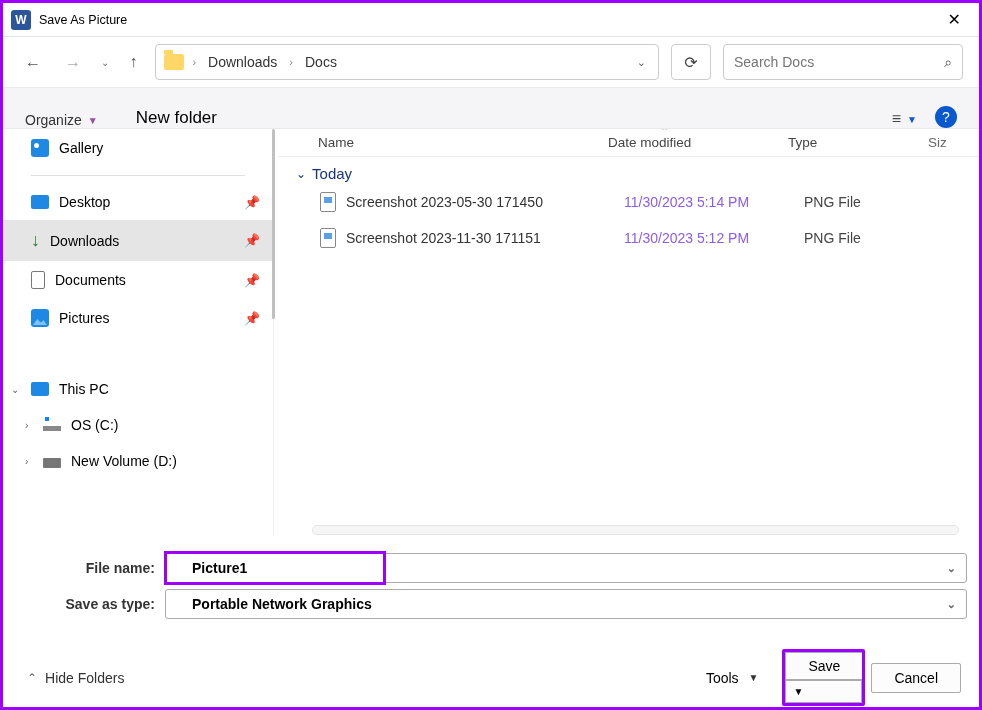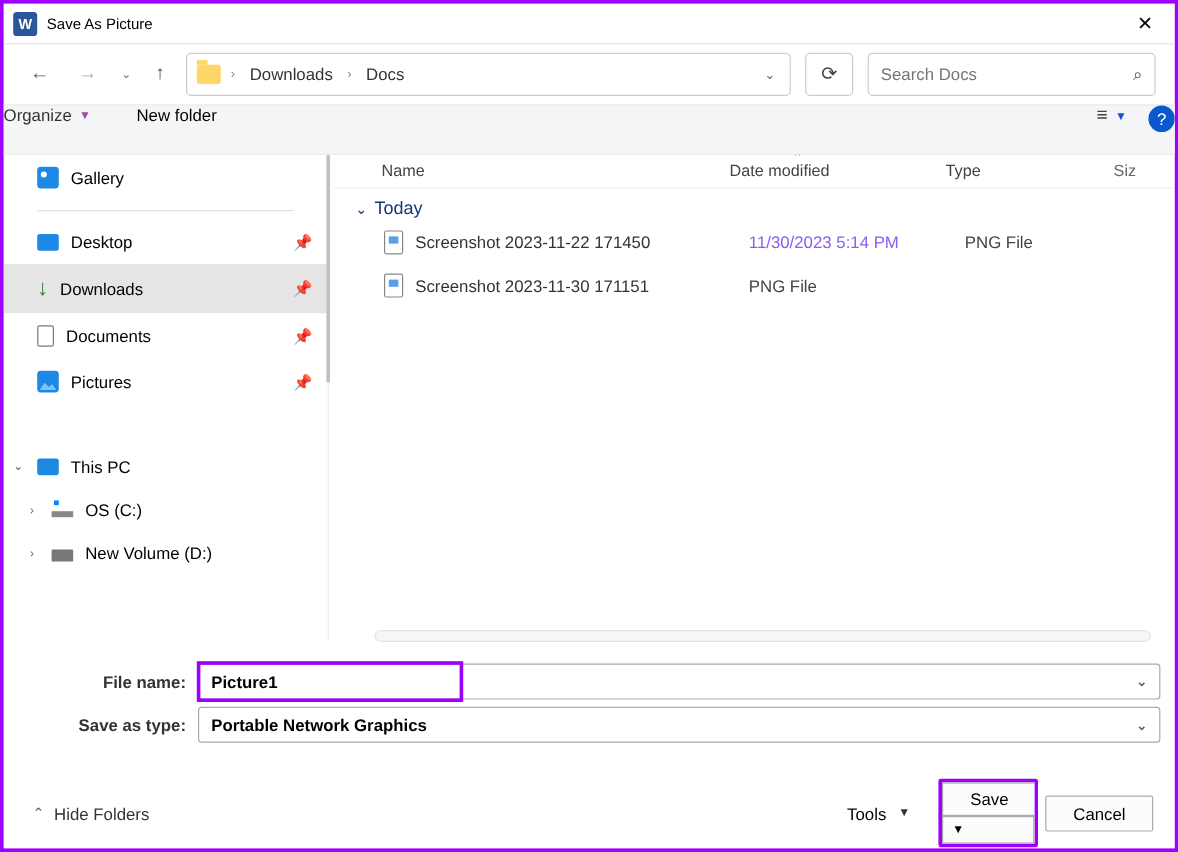--- a/index.html
+++ b/index.html
@@ -18,24 +18,24 @@
 .addressbar .folder { width:20px; height:16px; background:#ffd766; border-radius:2px; position:relative; }
 .addressbar .folder::before { content:""; position:absolute; top:-4px; left:0; width:9px; height:4px; background:#ffd766; border-radius:1px 1px 0 0; }
 .addressbar .crumb { font-size:14px; color:#333; padding:2px 4px; }
 .addressbar .sep { font-size:11px; color:#888; }
 .addressbar .history-chev { margin-left:auto; color:#666; font-size:11px; padding:4px; }
 .refresh { border:1px solid #ccc; border-radius:4px; width:40px; height:36px; display:flex; align-items:center; justify-content:center; font-size:16px; color:#444; }
 .searchbox { width:240px; border:1px solid #ccc; border-radius:4px; height:36px; display:flex; align-items:center; padding:0 10px; }
 .searchbox input { border:none; outline:none; flex:1; font-size:14px; color:#666; }
 .searchbox .sicon { font-size:14px; color:#555; }
 
-.toolbar { display:flex; align-items:flex-start; height:42px; padding:0 0; background:#f5f5f8; border-top:1px solid #eaeaea; border-bottom:1px solid #eaeaea; }
+.toolbar { display:flex; align-items:flex-end; height:42px; padding:0 22px; background:#f5f5f8; border-top:1px solid #eaeaea; border-bottom:1px solid #eaeaea; }
 .toolbar .org { color:#333; font-size:14px; display:flex; align-items:center; gap:6px; }
 .toolbar .org .drop { color:#9a4ea3; font-size:10px; }
-.toolbar .newf { margin-left:38px; font-size:14px; }
+.toolbar .newf { margin-left:38px; font-size:17px; }
 .toolbar .view { margin-left:auto; display:flex; align-items:center; gap:6px; font-size:16px; color:#444; }
 .toolbar .help { width:22px; height:22px; border-radius:50%; background:#0a58d0; color:#fff; font-size:14px; display:flex; align-items:center; justify-content:center; margin-left:18px; }
 
 .body { display:flex; height:406px; }
 
 .sidebar { width:270px; overflow:hidden; }
 .sidebar .item { display:flex; align-items:center; padding:10px 12px 10px 28px; gap:10px; font-size:14px; position:relative; }
 .sidebar .item .pin { margin-left:auto; color:#bbb; font-size:13px; }
 .sidebar .item.selected { background:#e5e5e5; }
 .sidebar hr { border:none; border-top:1px solid #e0e0e0; margin:8px 28px; }
@@ -72,21 +72,21 @@
 .frow .fname { width:278px; }
 .frow .fdate { width:180px; color:#8b5cf6; }
 .frow .ftype { width:140px; color:#444; }
 
 .scrollhint { height:10px; margin:0 20px 0 34px; background:#f6f6f6; border:1px solid #e5e5e5; border-radius:6px; margin-top:auto; }
 
 .form { padding:12px 12px 4px 12px;font-weight:bold; }
 .formrow { display:flex; align-items:center; margin:6px 0; }
 .formrow label { width:150px; text-align:right; padding-right:10px; font-size:14px; color:#333; }
 .combo { flex:1; border:1px solid #aaa; border-radius:3px; height:30px; display:flex; align-items:center; padding:0 10px; font-size:14px; position:relative; }
-.combo .cval { flex:1; }
+.combo .cval { flex:1;margin-left:16px; }
 .combo .cchev { color:#666; font-size:11px; }
 .combo.highlight .hl { position:absolute; left:-2px; top:-3px; width:222px; height:34px; border:3px solid #9d00ff; pointer-events:none; }
 
 .footer { display:flex; align-items:center; padding:14px 18px 14px 24px; margin-top:6px; }
 .hidef { display:flex; align-items:center; gap:8px; font-size:14px; color:#333; }
 .hidef .hchev { font-size:12px; color:#666; }
 .tools { margin-left:auto; margin-right:24px; font-size:14px; display:flex; align-items:center; gap:10px; }
 .tools .tchev { font-size:10px; color:#333; }
 .btn { border:1px solid #aaa; background:#fcfcfc; font-size:14px; padding:6px 22px; margin-left:6px; border-radius:2px; }
 .splitbtn { display:flex; border:3px solid #9d00ff; border-radius:2px;flex-direction:column; }
@@ -188,27 +188,28 @@
       <div class="cdate">Date modified</div>
       <div class="ctype">Type</div>
       <div class="csize">Siz</div>
     </div>
     <div class="group">
       <span class="gchev">⌄</span>
       <span>Today</span>
     </div>
     <div class="frow">
       <span class="ficon"></span>
-      <span class="fname">Screenshot 2023-11-22 171450</span>
+      <span class="fname">Screenshot 2023-05-30 171450</span>
       <span class="fdate">11/30/2023 5:14 PM</span>
       <span class="ftype">PNG File</span>
     </div>
     <div class="frow">
       <span class="ficon"></span>
       <span class="fname">Screenshot 2023-11-30 171151</span>
+      <span class="fdate">11/30/2023 5:12 PM</span>
       <span class="ftype">PNG File</span>
     </div>
     <div class="scrollhint"></div>
   </div>
 </div>
 
 <div class="form">
   <div class="formrow">
     <label>File name:</label>
     <div class="combo highlight">

